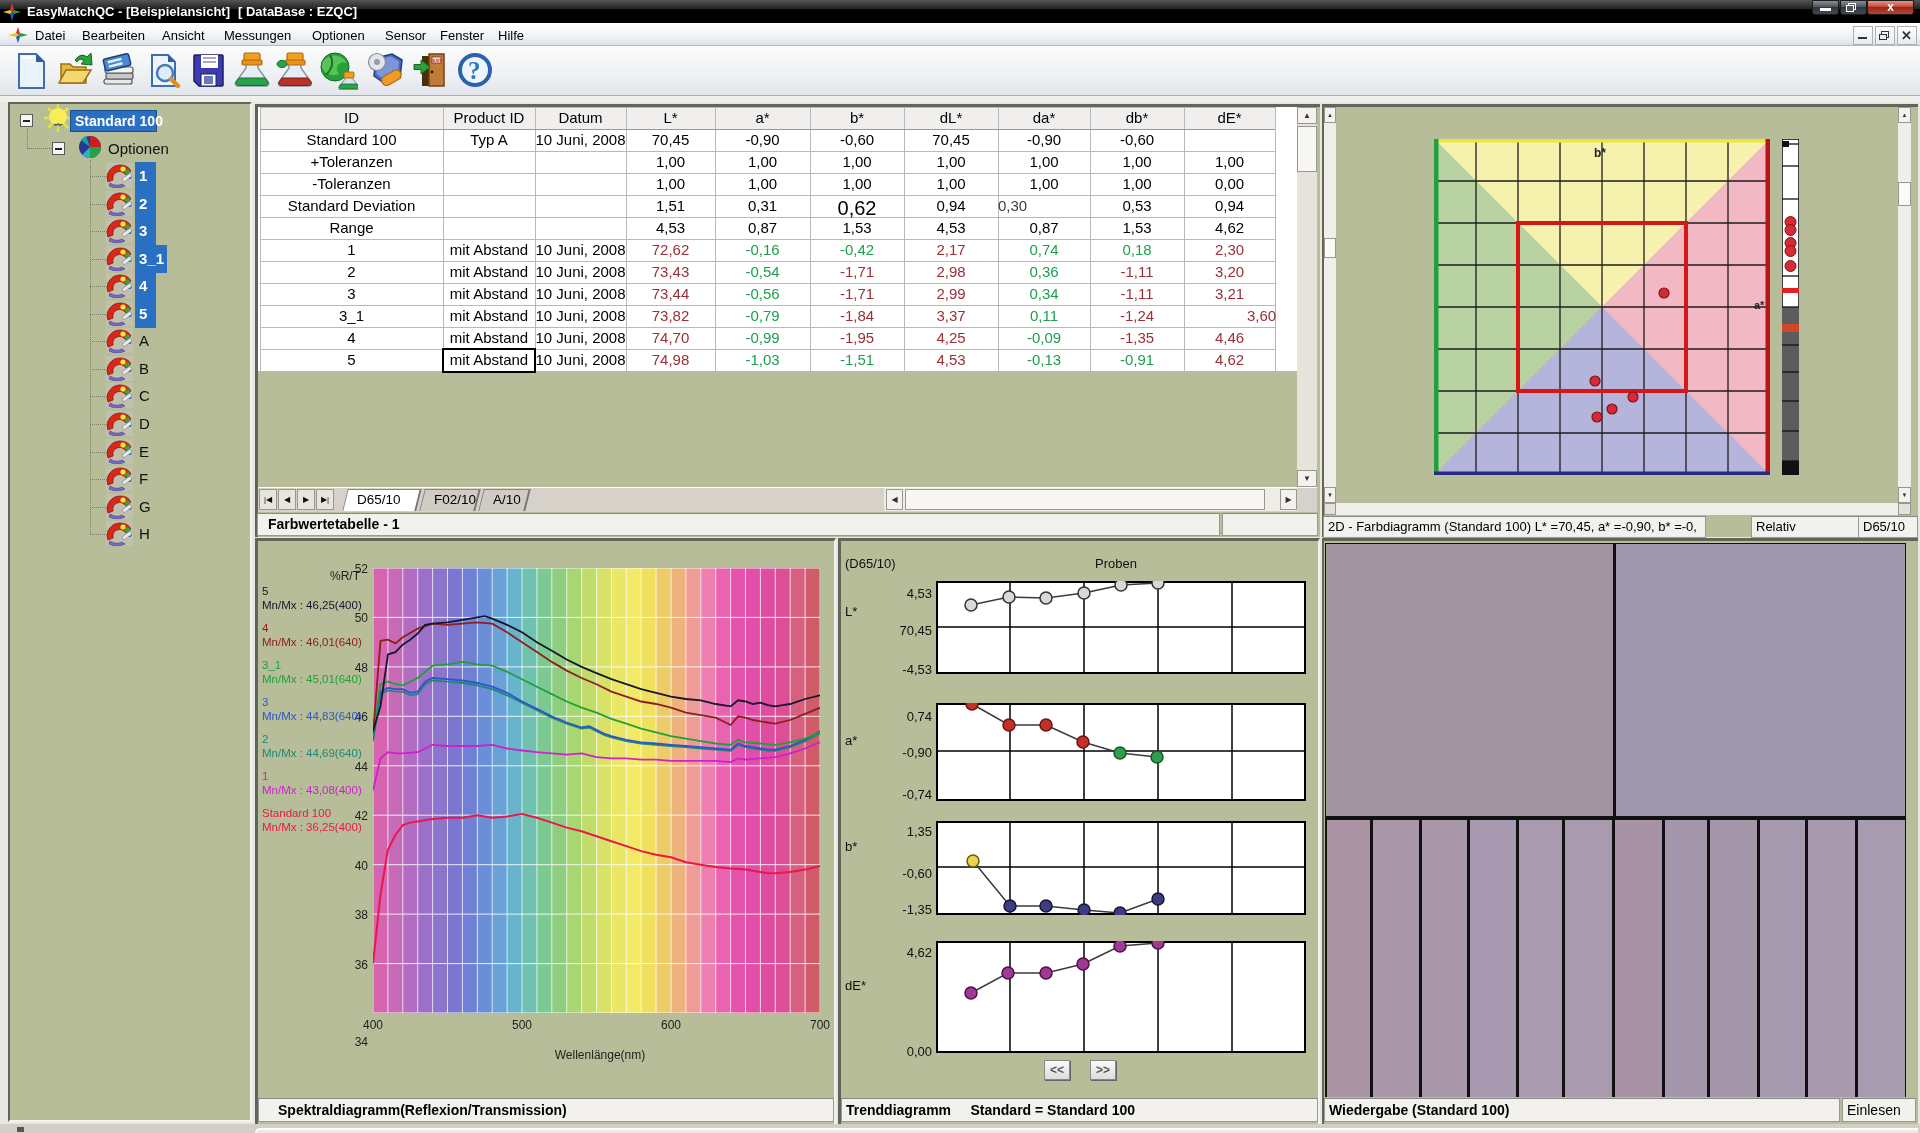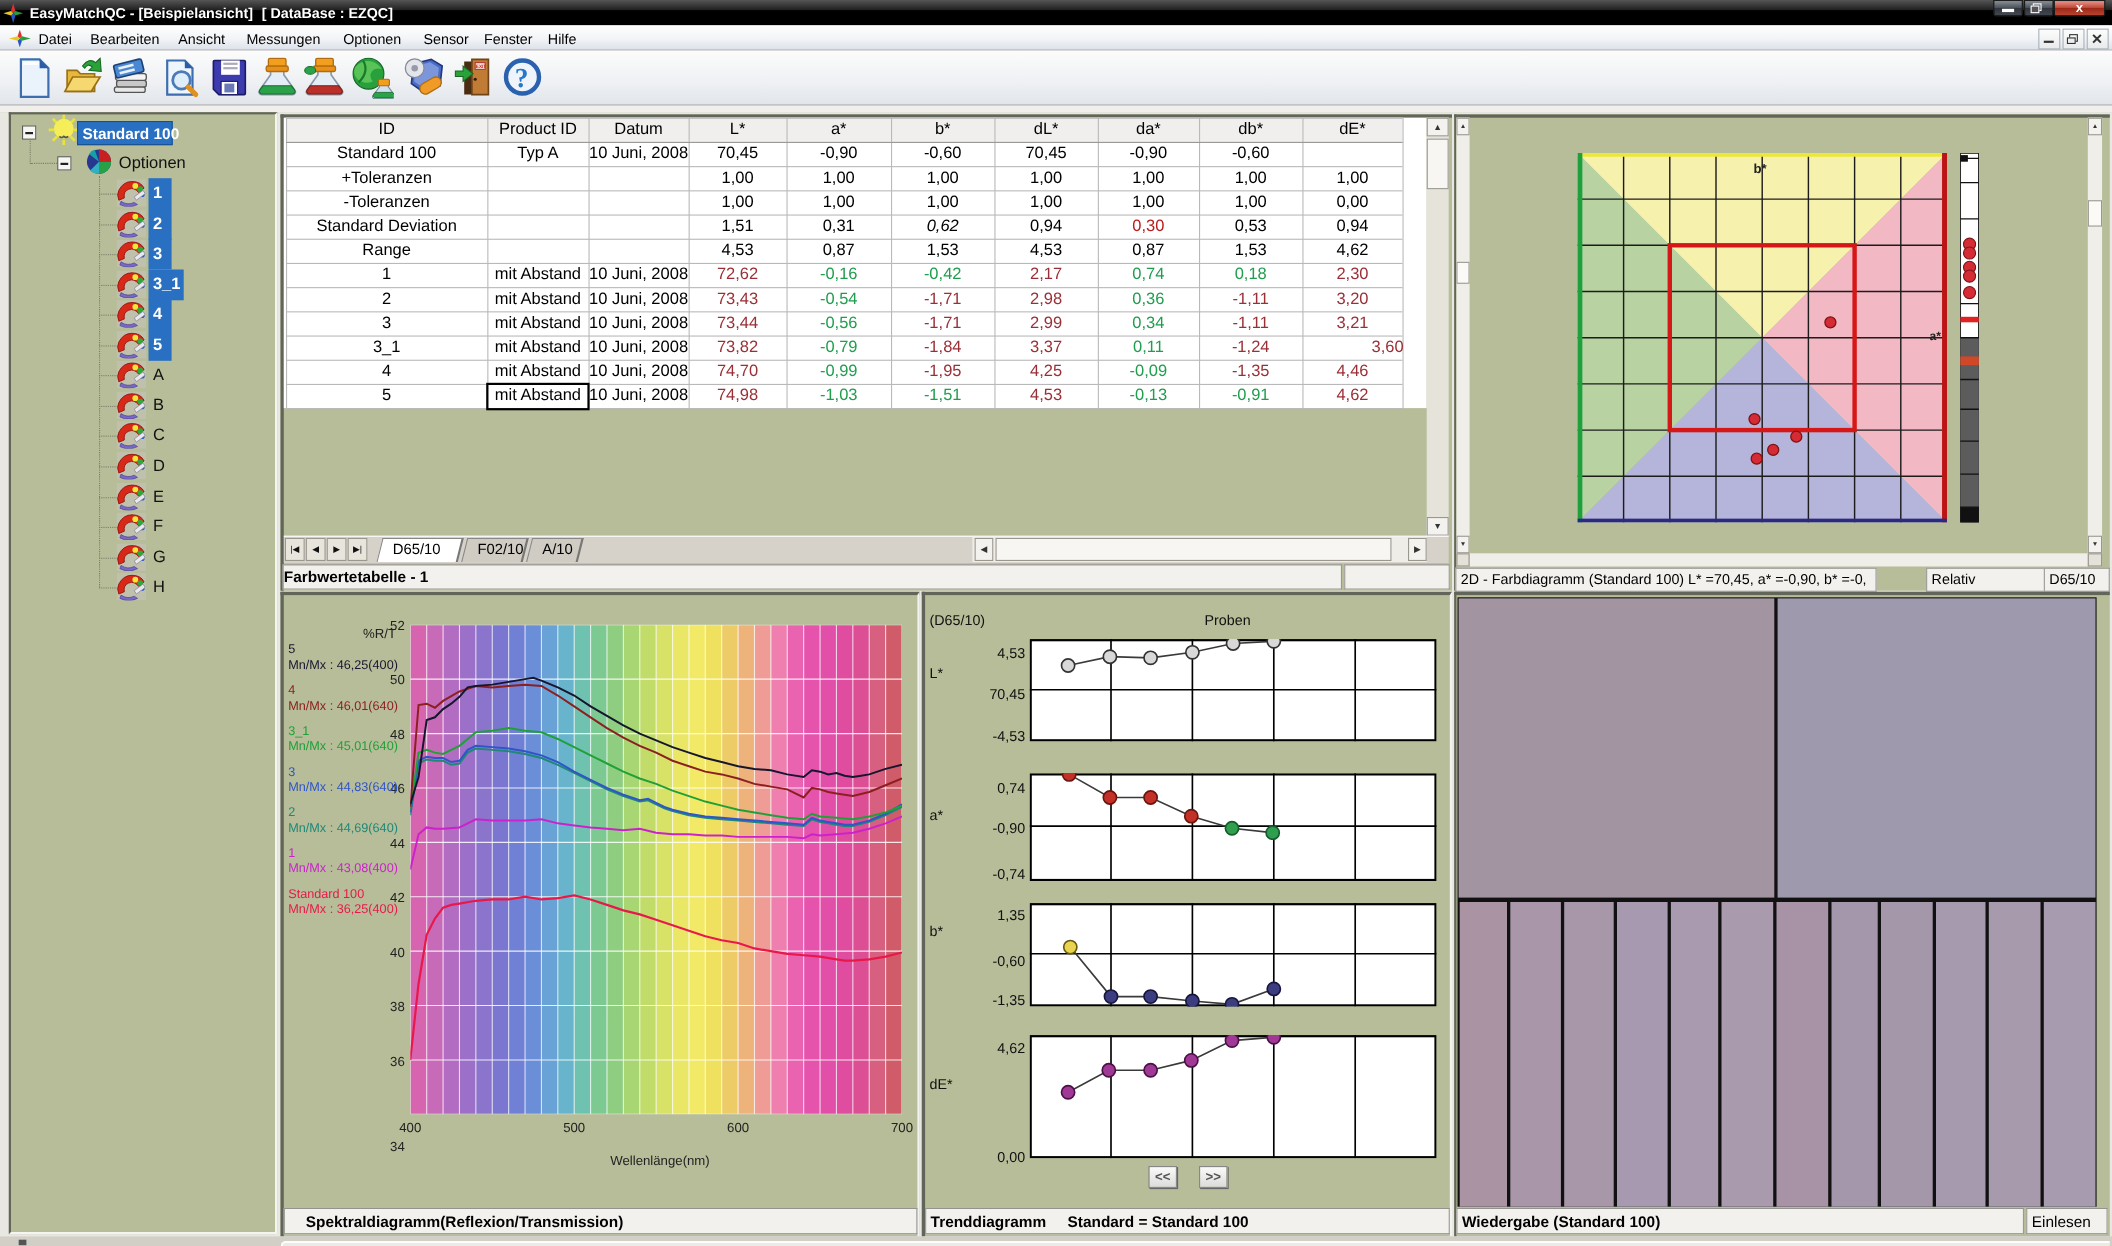--- a/index.html
+++ b/index.html
@@ -378,23 +378,23 @@
 <div class="abs" style="left:626px;top:175px;width:89px;height:20px;text-align:center;font-size:15px;color:#000;font-weight:normal;">1,00</div>
 <div class="abs" style="left:715px;top:175px;width:95px;height:20px;text-align:center;font-size:15px;color:#000;font-weight:normal;">1,00</div>
 <div class="abs" style="left:810px;top:175px;width:94px;height:20px;text-align:center;font-size:15px;color:#000;font-weight:normal;">1,00</div>
 <div class="abs" style="left:904px;top:175px;width:94px;height:20px;text-align:center;font-size:15px;color:#000;font-weight:normal;">1,00</div>
 <div class="abs" style="left:998px;top:175px;width:92px;height:20px;text-align:center;font-size:15px;color:#000;font-weight:normal;">1,00</div>
 <div class="abs" style="left:1090px;top:175px;width:94px;height:20px;text-align:center;font-size:15px;color:#000;font-weight:normal;">1,00</div>
 <div class="abs" style="left:1184px;top:175px;width:91px;height:20px;text-align:center;font-size:15px;color:#000;font-weight:normal;">0,00</div>
 <div class="abs" style="left:260px;top:197px;width:183px;height:20px;text-align:center;font-size:15px;color:#000;font-weight:normal;">Standard Deviation</div>
 <div class="abs" style="left:626px;top:197px;width:89px;height:20px;text-align:center;font-size:15px;color:#000;font-weight:normal;">1,51</div>
 <div class="abs" style="left:715px;top:197px;width:95px;height:20px;text-align:center;font-size:15px;color:#000;font-weight:normal;">0,31</div>
-<div class="abs" style="left:810px;top:197px;width:94px;height:20px;text-align:center;font-size:15px;color:#000;font-weight:normal;font-style:italic;">0,62</div>
+<div class="abs" style="left:810px;top:197px;width:94px;height:20px;text-align:center;font-size:20px;color:#000;font-weight:normal;">0,62</div>
 <div class="abs" style="left:904px;top:197px;width:94px;height:20px;text-align:center;font-size:15px;color:#000;font-weight:normal;">0,94</div>
-<div class="abs" style="left:998px;top:197px;width:92px;height:20px;text-align:center;font-size:15px;color:#b91c1c;font-weight:normal;">0,30</div>
+<div class="abs" style="left:998px;top:197px;width:92px;height:20px;text-align:left;font-size:15px;color:#404040;font-weight:normal;">0,30</div>
 <div class="abs" style="left:1090px;top:197px;width:94px;height:20px;text-align:center;font-size:15px;color:#000;font-weight:normal;">0,53</div>
 <div class="abs" style="left:1184px;top:197px;width:91px;height:20px;text-align:center;font-size:15px;color:#000;font-weight:normal;">0,94</div>
 <div class="abs" style="left:260px;top:219px;width:183px;height:20px;text-align:center;font-size:15px;color:#000;font-weight:normal;">Range</div>
 <div class="abs" style="left:626px;top:219px;width:89px;height:20px;text-align:center;font-size:15px;color:#000;font-weight:normal;">4,53</div>
 <div class="abs" style="left:715px;top:219px;width:95px;height:20px;text-align:center;font-size:15px;color:#000;font-weight:normal;">0,87</div>
 <div class="abs" style="left:810px;top:219px;width:94px;height:20px;text-align:center;font-size:15px;color:#000;font-weight:normal;">1,53</div>
 <div class="abs" style="left:904px;top:219px;width:94px;height:20px;text-align:center;font-size:15px;color:#000;font-weight:normal;">4,53</div>
 <div class="abs" style="left:998px;top:219px;width:92px;height:20px;text-align:center;font-size:15px;color:#000;font-weight:normal;">0,87</div>
 <div class="abs" style="left:1090px;top:219px;width:94px;height:20px;text-align:center;font-size:15px;color:#000;font-weight:normal;">1,53</div>
 <div class="abs" style="left:1184px;top:219px;width:91px;height:20px;text-align:center;font-size:15px;color:#000;font-weight:normal;">4,62</div>
@@ -472,21 +472,21 @@
 <div class="abs" style="left:345px;top:489px;width:74px;height:22px;background:#ffffff;border-left:1px solid #888;border-right:2px solid #777;border-top:1px solid #888;transform:skewX(-14deg);"></div>
 <div class="abs" style="left:422px;top:489px;width:56px;height:22px;background:#d0ccc3;border-left:1px solid #888;border-right:2px solid #777;border-top:1px solid #888;transform:skewX(-14deg);"></div>
 <div class="abs" style="left:481px;top:489px;width:47px;height:22px;background:#d0ccc3;border-left:1px solid #888;border-right:2px solid #777;border-top:1px solid #888;transform:skewX(-14deg);"></div>
 <div class="abs" style="left:357px;top:492px;font-size:13.5px;color:#000;">D65/10</div>
 <div class="abs" style="left:434px;top:492px;font-size:13.5px;color:#000;">F02/10</div>
 <div class="abs" style="left:493px;top:492px;font-size:13.5px;color:#000;">A/10</div>
 <div class="abs" style="left:884px;top:488px;width:413px;height:23px;background:#efede8;"></div>
 <div class="abs" style="left:886px;top:489px;width:17px;height:21px;background:#f4f2ee;border:1px solid #9a978f;text-align:center;line-height:19px;font-size:8px;color:#333;">◀</div>
 <div class="abs" style="left:905px;top:489px;width:360px;height:21px;background:#f8f6f2;border:1px solid #9a978f;"></div>
 <div class="abs" style="left:1280px;top:489px;width:17px;height:21px;background:#f4f2ee;border:1px solid #9a978f;text-align:center;line-height:19px;font-size:8px;color:#333;">▶</div>
-<div class="statusbar" style="left:257px;top:513px;width:963px;height:23px;line-height:21px;padding-left:0;">Farbwertetabelle - 1</div>
+<div class="statusbar" style="left:257px;top:513px;width:963px;height:23px;line-height:21px;padding-left:10px;">Farbwertetabelle - 1</div>
 <div class="statusbar" style="left:1222px;top:513px;width:96px;height:23px;"></div>
 <div class="abs" style="left:1322px;top:104px;width:596px;height:433px;background:#b6bd98;border-top:3px solid #62665a;border-left:2px solid #62665a;"></div>
 <div class="abs" style="left:1324px;top:107px;width:12px;height:396px;background:#f0eee9;"></div>
 <div class="abs" style="left:1324px;top:107px;width:12px;height:16px;background:#f4f2ee;border:1px solid #9a978f;text-align:center;line-height:14px;font-size:6px;color:#333;">▲</div>
 <div class="abs" style="left:1324px;top:487px;width:12px;height:16px;background:#f4f2ee;border:1px solid #9a978f;text-align:center;line-height:14px;font-size:6px;color:#333;">▼</div>
 <div class="abs" style="left:1324px;top:238px;width:12px;height:20px;background:#fbfaf7;border:1px solid #9a978f;"></div>
 <div class="abs" style="left:1898px;top:107px;width:13px;height:396px;background:#f0eee9;"></div>
 <div class="abs" style="left:1898px;top:107px;width:13px;height:16px;background:#f4f2ee;border:1px solid #9a978f;text-align:center;line-height:14px;font-size:6px;color:#333;">▲</div>
 <div class="abs" style="left:1898px;top:487px;width:13px;height:16px;background:#f4f2ee;border:1px solid #9a978f;text-align:center;line-height:14px;font-size:6px;color:#333;">▼</div>
 <div class="abs" style="left:1898px;top:182px;width:13px;height:24px;background:#fbfaf7;border:1px solid #9a978f;"></div>

